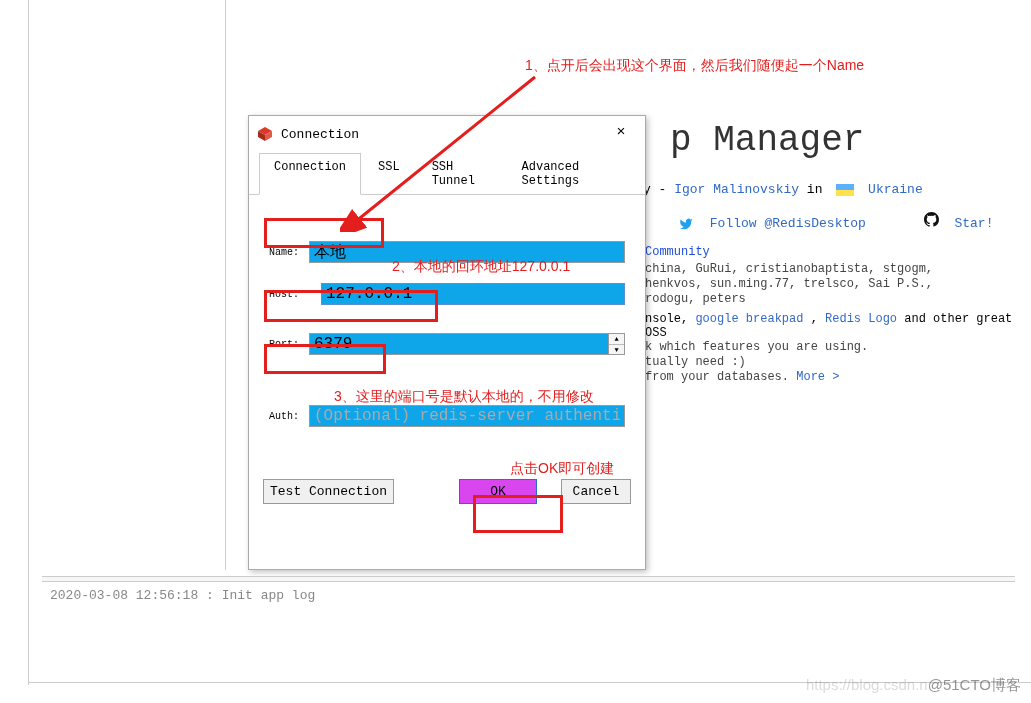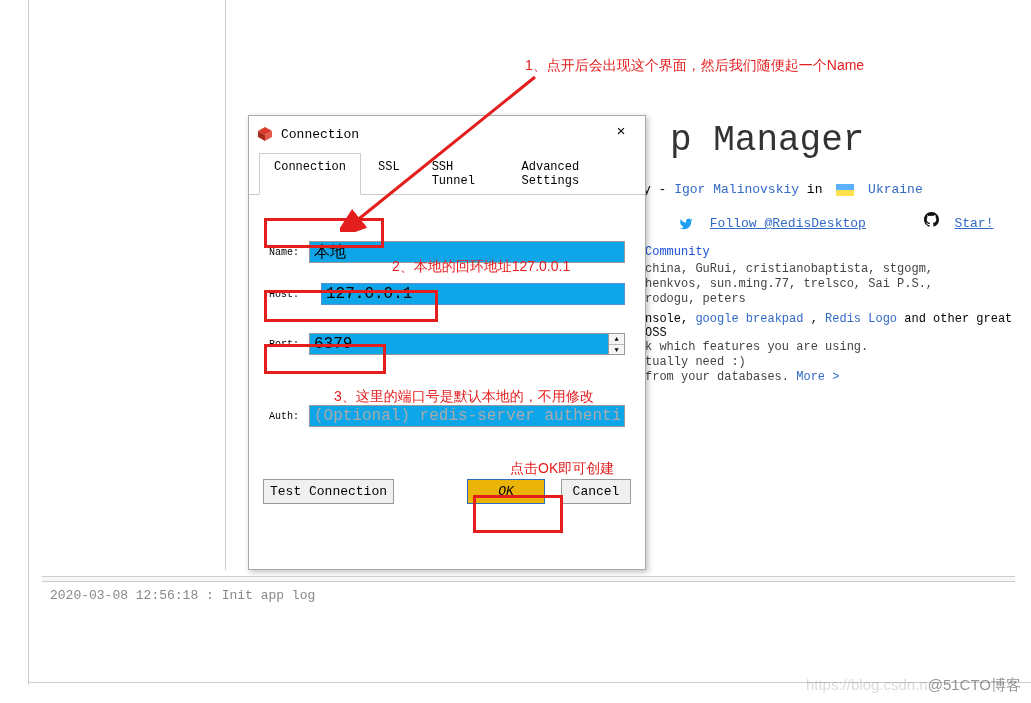--- a/index.html
+++ b/index.html
@@ -38,21 +38,21 @@
     margin: 0 6px;
   }
   .ukraine { color: #3169c6; }
   .social-line {
     position: absolute;
     left: 678px; top: 212px;
     font-family: "Courier New", monospace;
     font-size: 13px;
   }
   .twitter-icon svg { vertical-align: middle; }
-  .follow-link, .star-link { color: #3169c6; margin-left: 8px; text-decoration: underline; }
+  .follow-link, .star-link { color: #3169c6; margin-left: 8px; }
   .github-icon { margin-left: 50px; }
   .community {
     position: absolute;
     left: 645px; top: 245px;
     font-family: Liberation Mono, monospace;
     font-size: 12px;
     color: #1d4ed8;
     line-height: 15px;
   }
   .supporters {
@@ -170,37 +170,36 @@
     text-align: center;
     line-height: 10px;
     border-bottom: 1px solid #bbb;
     cursor: pointer;
   }
   .port-spin div:last-child { border-bottom: none; }
   .fld-input::placeholder { color: #aaa; }
   .btn-row {
     display: flex;
     padding: 16px 14px;
-    gap: 16px;
+    gap: 24px;
   }
   .btn {
     border: 1px solid #999;
     background: #f0f0f0;
     padding: 4px 6px;
     font-family: "Courier New", monospace;
     font-size: 13px;
     cursor: pointer;
     min-width: 70px;
     text-align: center;
   }
   .btn.ok {
-    background: #eab308;
+    background: #d946ef;
     border: 1px solid #2a6fbf;
     width: 78px;
-    font-style: italic;
   }
   .spacer-flex { flex: 1; }
 
   
   .hl { position: absolute; border: 3px solid #e41d1d; pointer-events: none; }
   .hl-name { left: 264px; top: 218px; width: 120px; height: 30px; }
   .hl-host { left: 264px; top: 290px; width: 174px; height: 32px; }
   .hl-port { left: 264px; top: 344px; width: 122px; height: 30px; }
   .hl-ok   { left: 473px; top: 495px; width: 90px;  height: 38px; }
 

